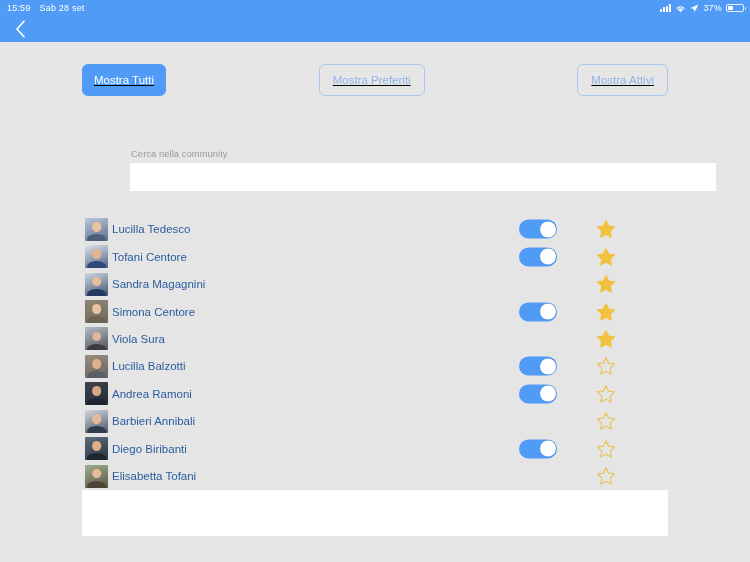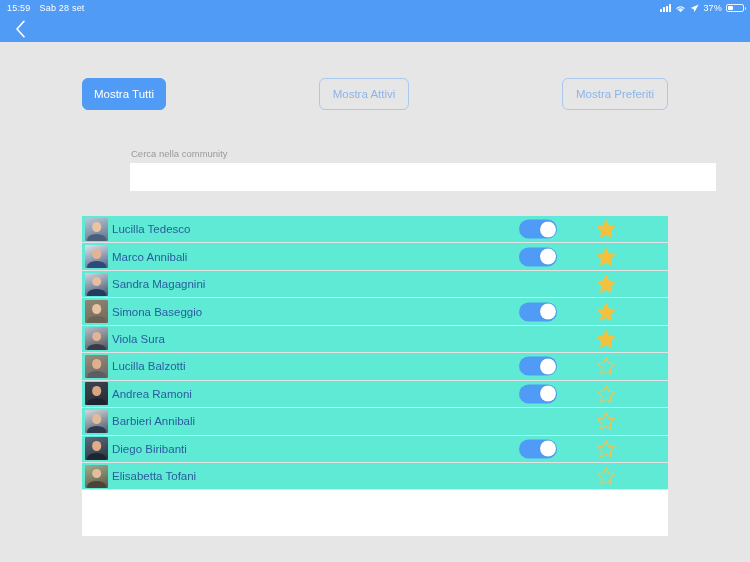--- a/index.html
+++ b/index.html
@@ -78,26 +78,27 @@
   
   .page {
     height: 520px;
     background: #e7e6e6;
     position: relative;
   }
 
   
   .filters {
     position: absolute;
-    left: 82px; top: 36px;
+    left: 82px; top: 22px;
     width: 586px;
     height: 32px;
     display: flex;
     justify-content: space-between;
     align-items: center;
+    text-decoration: underline;
   }
   .fbtn {
     height: 32px;
     border-radius: 6px;
     font-size: 11.5px;
     display: flex;
     align-items: center;
     justify-content: center;
     cursor: pointer;
     white-space: nowrap;
@@ -148,21 +149,21 @@
     width: 586px;
     height: 320px;
     overflow: hidden;
     background: #ffffff;
   }
   .list {
     width: 586px;
   }
   .row {
     height: 27.45px;
-    background: #5eead4;
+    background: #e5e5e5;
     border-bottom: 1px solid #e3e3e3;
     display: flex;
     align-items: center;
     padding-left: 3px;
     position: relative;
     cursor: pointer;
   }
   .avatar {
     width: 23px; height: 23px;
     flex: 0 0 23px;
@@ -277,22 +278,22 @@
     <svg width="11" height="18" viewBox="0 0 11 18">
       <path d="M9 1.3 2 9l7 7.7" stroke="#ffffff" stroke-width="1.7" fill="none" stroke-linecap="round" stroke-linejoin="round"></path>
     </svg>
   </div>
 </div>
 
 <div class="page">
 
   <div class="filters">
     <div class="fbtn primary">Mostra Tutti</div>
+    <div class="fbtn ghost">Mostra Preferiti</div>
     <div class="fbtn ghost">Mostra Attivi</div>
-    <div class="fbtn ghost">Mostra Preferiti</div>
   </div>
 
   <div class="search-wrap">
     <div class="search-label">Cerca nella community</div>
     <input class="search-input" type="text" value="" style="">
   </div>
 
   <div class="list-clip">
     <div class="list" id="list">
         <div class="row">
@@ -312,21 +313,21 @@
               </svg>
             </span>
           </span>
         </div>
         <div class="row">
           <span class="avatar">
             <span class="bg" style="background:linear-gradient(160deg,#dfe3e8,#2f4a78 120%)"></span>
             <span class="head" style="background:#e3b392"></span>
             <span class="body" style="background:#2f4a78"></span>
           </span>
-          <span class="rname">Marco Annibali</span>
+          <span class="rname">Tofani Centore</span>
           <span class="row-ctrls">
             <span class="toggle-slot">
               <span class="toggle"></span>
             </span>
             <span class="star-slot">
               <svg width="20" height="19" viewBox="0 0 20 19">
                 <path d="M10 1.2l2.6 5.4 5.9.8-4.3 4.2 1 5.9L10 14.7l-5.2 2.8 1-5.9L1.5 7.4l5.9-.8z" fill="#f2c140" stroke="#f2c140" stroke-width="1.3" stroke-linejoin="round"></path>
               </svg>
             </span>
           </span>
@@ -346,21 +347,21 @@
               </svg>
             </span>
           </span>
         </div>
         <div class="row">
           <span class="avatar">
             <span class="bg" style="background:linear-gradient(160deg,#8e8575,#6b6354 120%)"></span>
             <span class="head" style="background:#e8c2a1"></span>
             <span class="body" style="background:#6b6354"></span>
           </span>
-          <span class="rname">Simona Baseggio</span>
+          <span class="rname">Simona Centore</span>
           <span class="row-ctrls">
             <span class="toggle-slot">
               <span class="toggle"></span>
             </span>
             <span class="star-slot">
               <svg width="20" height="19" viewBox="0 0 20 19">
                 <path d="M10 1.2l2.6 5.4 5.9.8-4.3 4.2 1 5.9L10 14.7l-5.2 2.8 1-5.9L1.5 7.4l5.9-.8z" fill="#f2c140" stroke="#f2c140" stroke-width="1.3" stroke-linejoin="round"></path>
               </svg>
             </span>
           </span>

